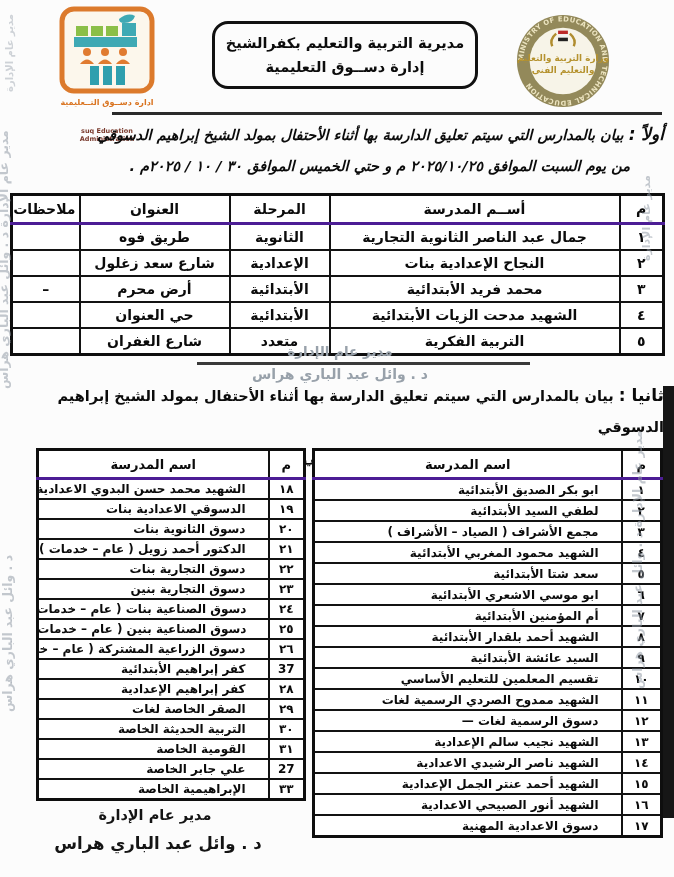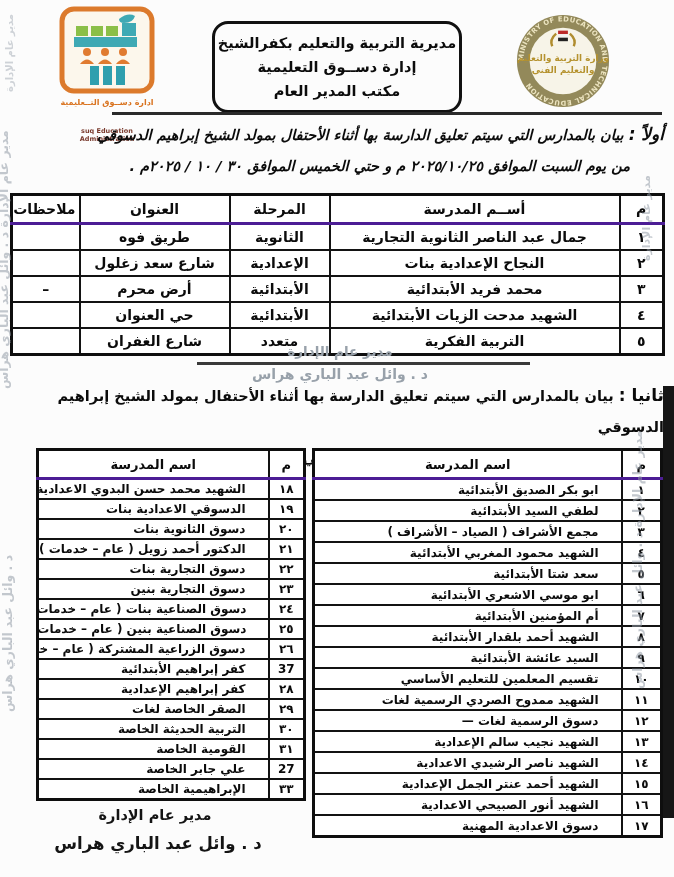--- a/index.html
+++ b/index.html
@@ -7,21 +7,21 @@
     width:674px;height:877px;position:relative;overflow:hidden;
     background:#fcfcfc;color:#141414;
     font-family:"DejaVu Sans",sans-serif;font-weight:bold;
   }
   
   #logo-left{position:absolute;left:54px;top:6px;width:106px;text-align:center;}
   #logo-left .cap-ar{color:#d9731f;font-size:8px;line-height:9px;}
   #logo-left .cap-en{color:#7a3b2e;font-size:6.5px;line-height:8px;margin-top:20px;}
   #header-box{
     position:absolute;left:212px;top:21px;width:244px;
-    border:3px solid #111;border-radius:16px;padding:7px 0;
+    border:3px solid #111;border-radius:16px;padding:7px 8px;
     direction:rtl;text-align:center;font-size:14.5px;line-height:24px;color:#0c0c0c;
   }
   #seal{position:absolute;left:512px;top:12px;}
   #header-rule{position:absolute;left:112px;top:112px;width:550px;height:3px;background:#2a2a2a;}
   
   .para{position:absolute;right:10px;width:652px;direction:rtl;text-align:right;
         font-size:14.5px;color:#0b0b0b;line-height:31px;}
   #sec1-para{top:119px;font-style:italic;}
   #sec2-para{top:380px;}
   .para .lead{font-size:17px;}
@@ -89,21 +89,20 @@
       <rect x="57" y="60" width="9" height="19"></rect>
     </g>
   </svg>
   <div class="cap-ar">ادارة دســوق التــعليمية</div>
   <div class="cap-en">suq Education Administration</div>
 </div>
 
 <div id="header-box">
   <div>مديرية التربية والتعليم بكفرالشيخ</div>
   <div>إدارة دســوق التعليمية</div>
-  <div>مكتب المدير العام</div>
 </div>
 
 <div id="seal">
   <svg width="102" height="98" viewBox="0 0 100 100">
     <circle cx="50" cy="50" r="47" fill="#93895a"></circle>
     <circle cx="50" cy="50" r="34" fill="#f7f4e8"></circle>
     <defs>
       <path id="sealArc" d="M 9.5,50 A 40.5,40.5 0 1 1 90.5,50 A 40.5,40.5 0 1 1 9.5,50" fill="none"></path>
     </defs>
     <text font-size="7" letter-spacing="0.4" fill="#ece4c0" font-weight="bold">

